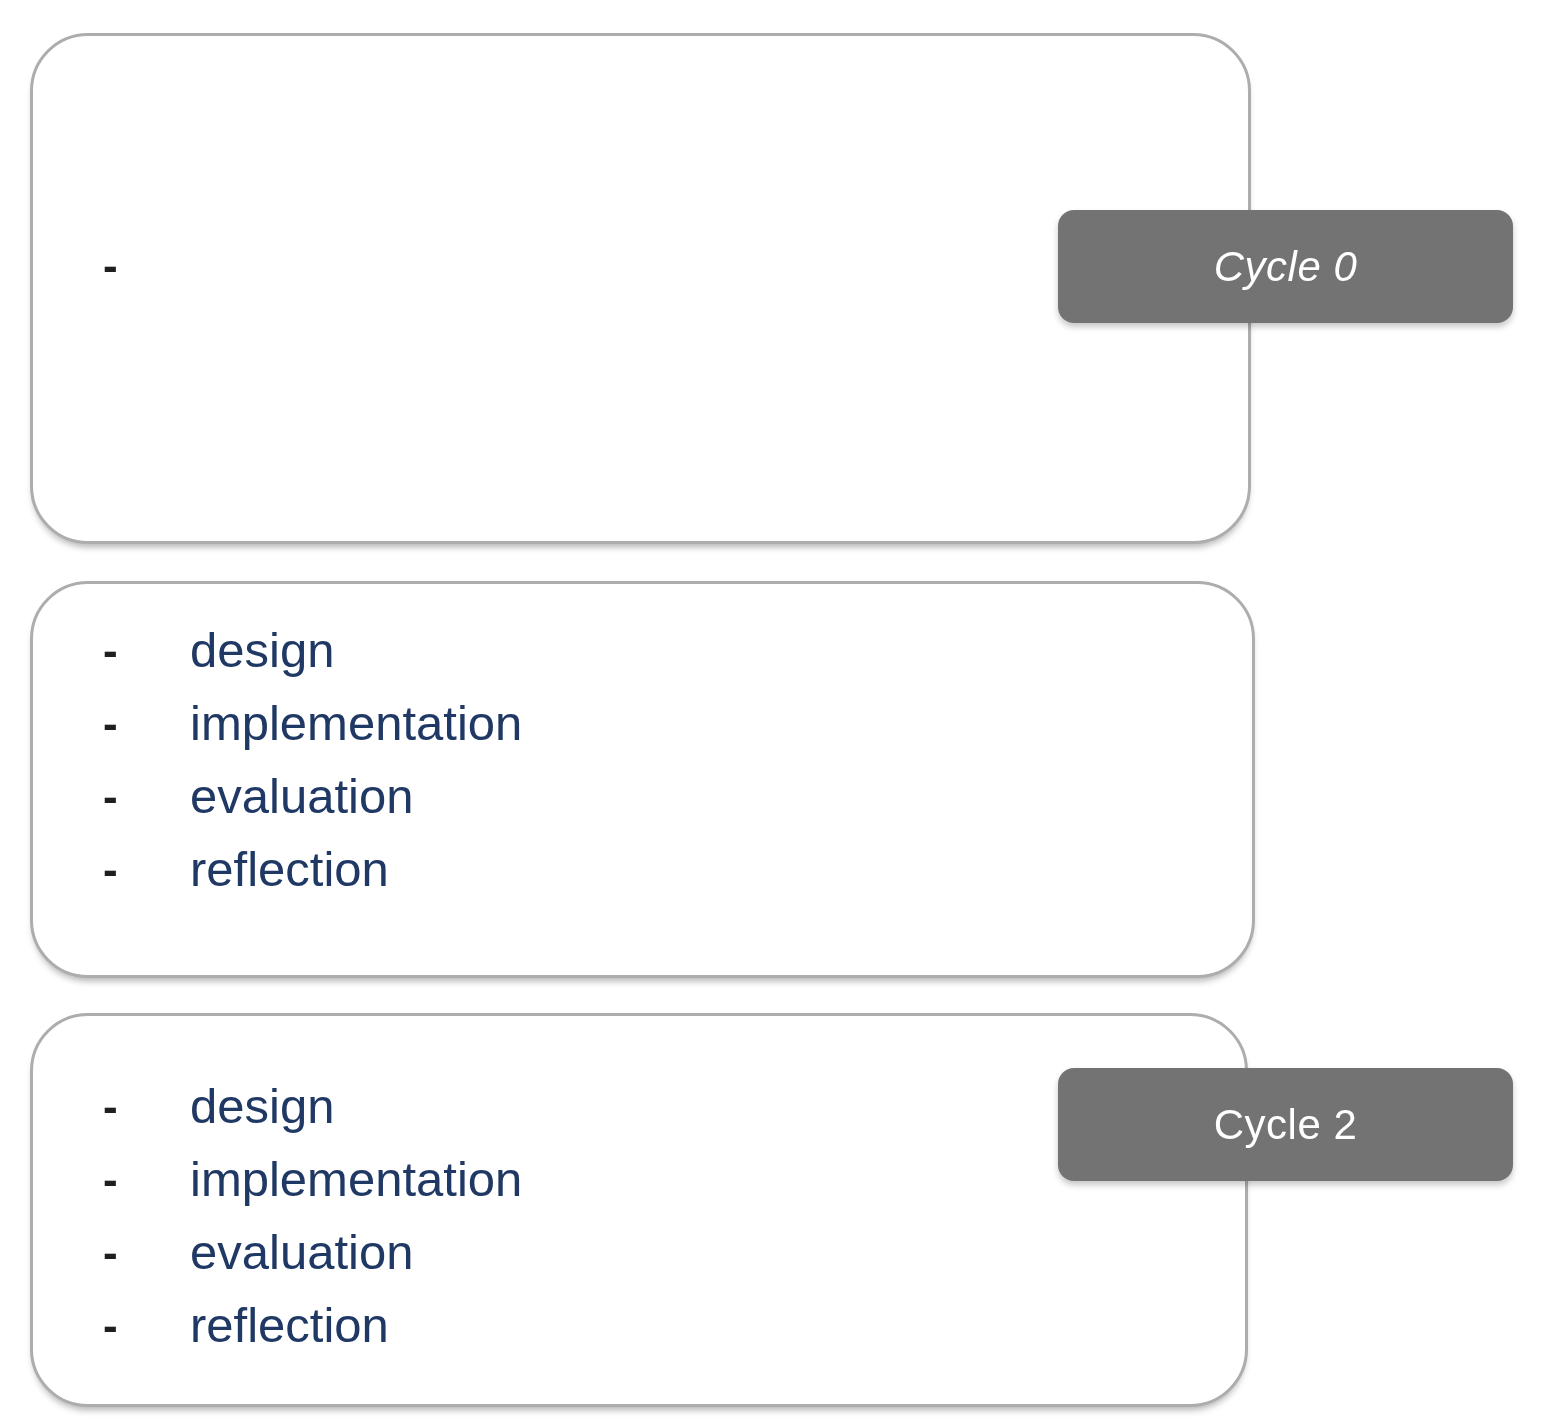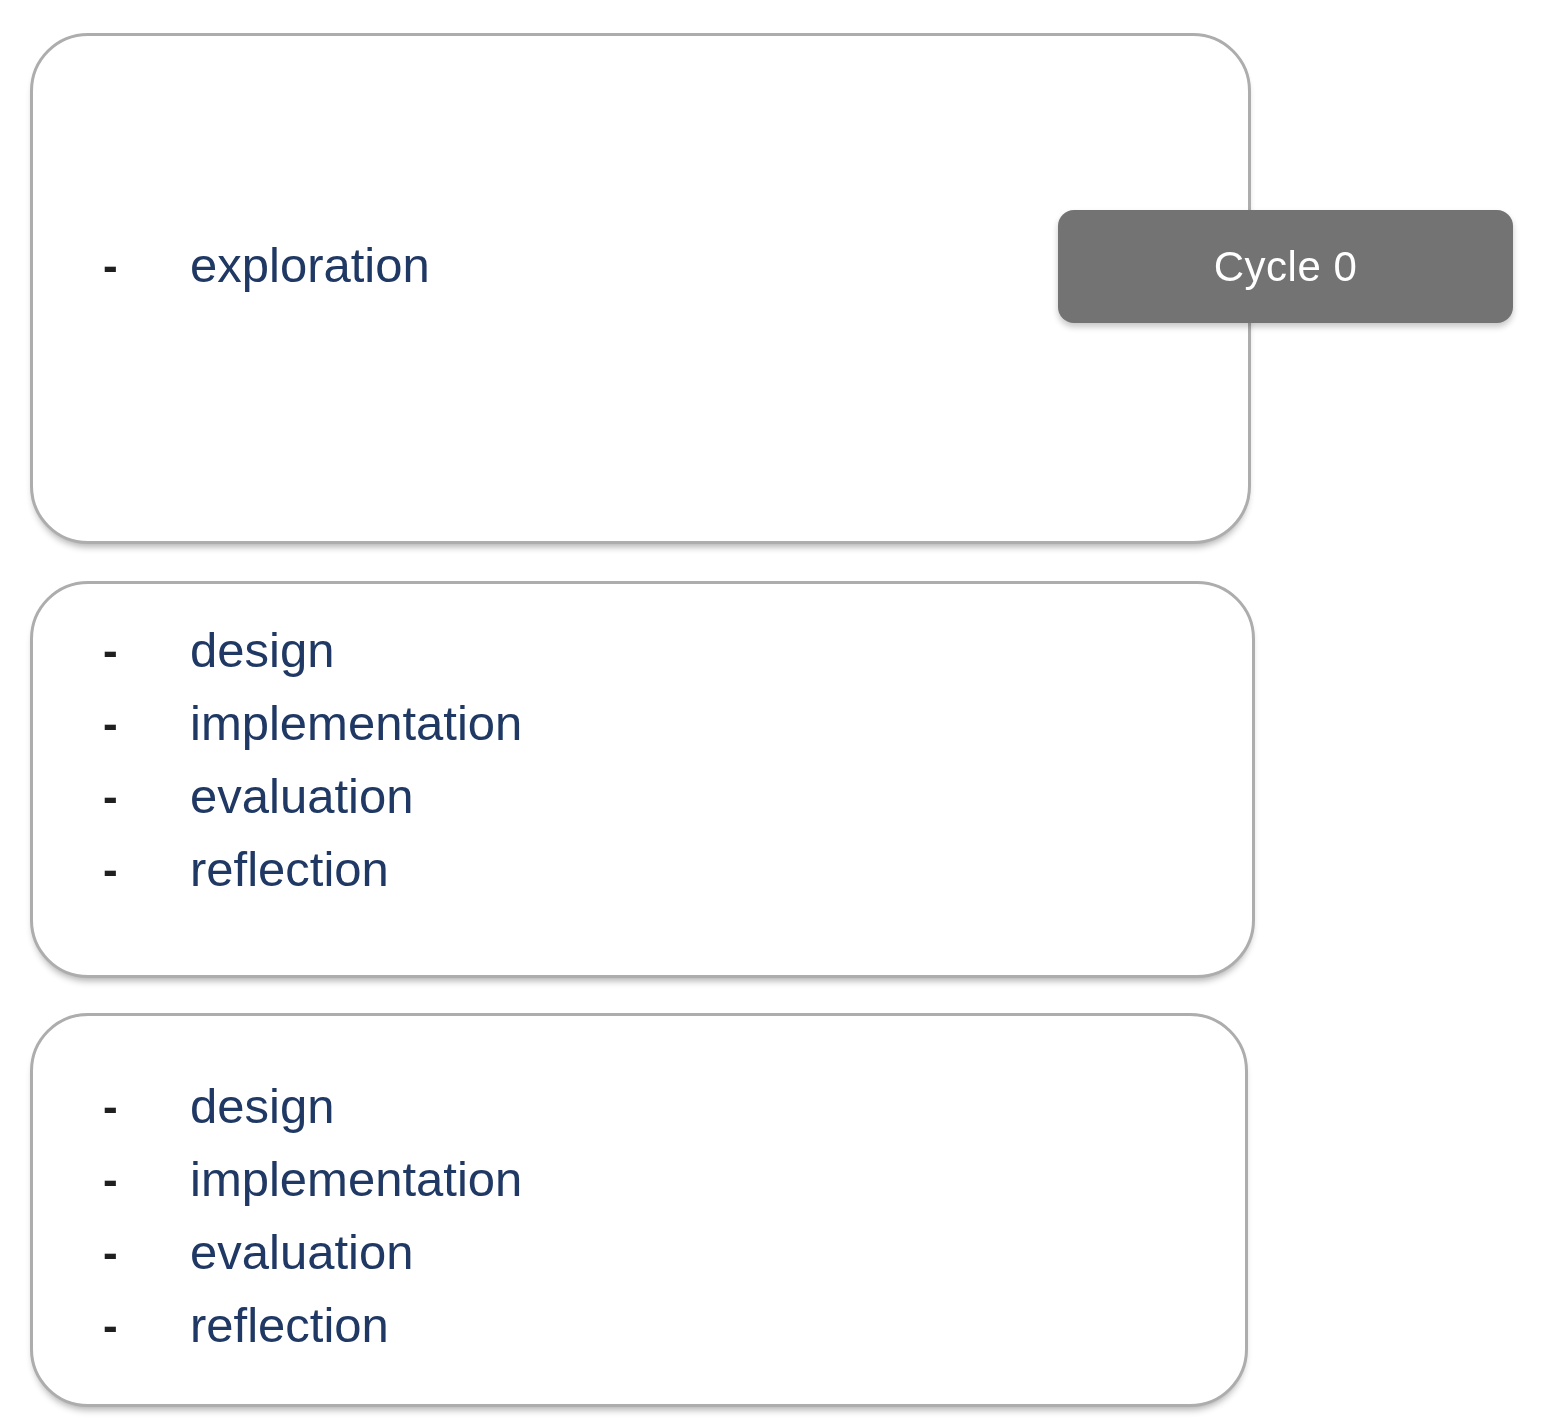--- a/index.html
+++ b/index.html
@@ -36,21 +36,21 @@
     border-radius: 16px;
     color: #ffffff;
     font-size: 42px;
     display: flex;
     align-items: center;
     justify-content: center;
     letter-spacing: 0.5px;
     box-shadow: 0 4px 6px rgba(0,0,0,0.22);
     z-index: 5;
   }
-  #badge-0 { top: 210px; }
+  #badge-0 { top: 210px; font-style: italic; }
   #badge-1 { top: 696px; }
   #badge-2 { top: 1068px; }
 
   .items {
     position: absolute;
     left: 70px;
     display: flex;
     flex-direction: column;
   }
   #box-0 .items { top: 193px; }
@@ -79,21 +79,20 @@
 </style>
 </head>
 <body>
 
 <div class="canvas">
 
   <div class="cycle-box" id="box-0">
     <div class="items">
       <div class="row">
         <span class="dash">-</span>
-        <span class="item-label">exploration</span>
       </div>
     </div>
   </div>
   <div class="badge" id="badge-0">
     <span>Cycle 0</span>
   </div>
 
   <div class="cycle-box" id="box-1">
     <div class="items">
       <div class="row">
@@ -128,14 +127,17 @@
       <div class="row">
         <span class="dash">-</span>
         <span class="item-label">evaluation</span>
       </div>
       <div class="row">
         <span class="dash">-</span>
         <span class="item-label">reflection</span>
       </div>
     </div>
   </div>
+  <div class="badge" id="badge-2">
+    <span>Cycle 2</span>
+  </div>
 
 </div>
 
 </body></html>

